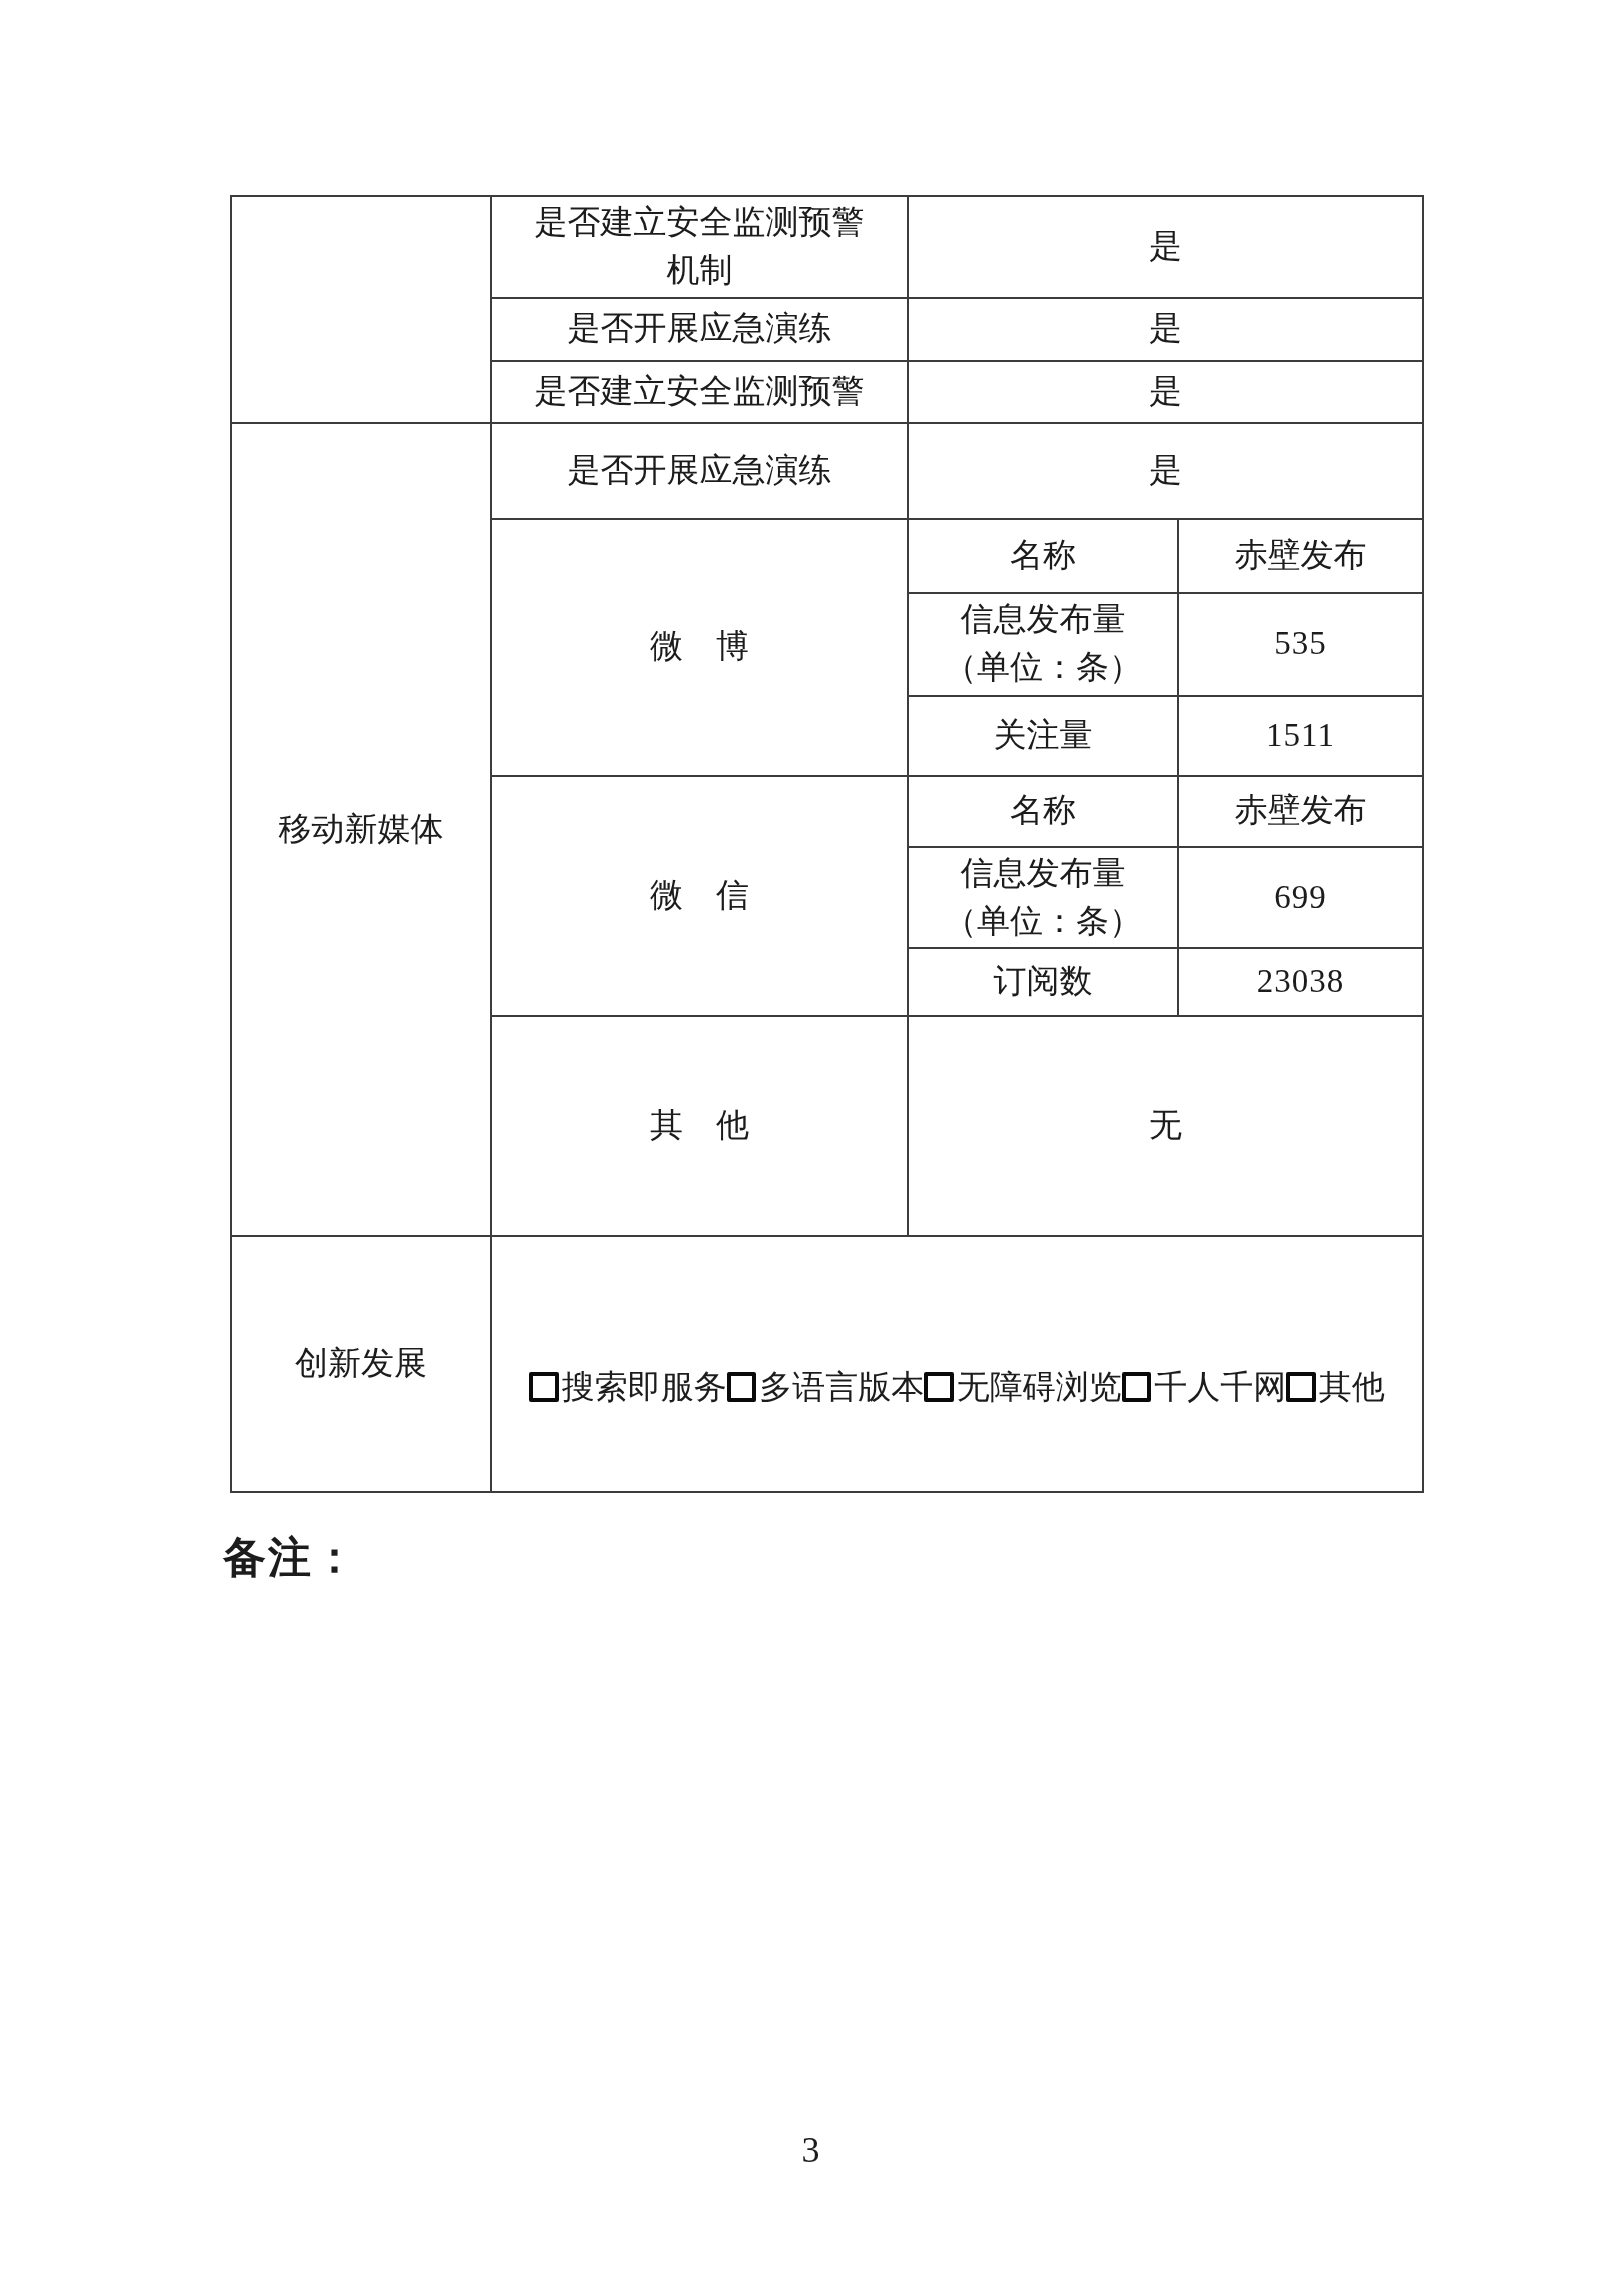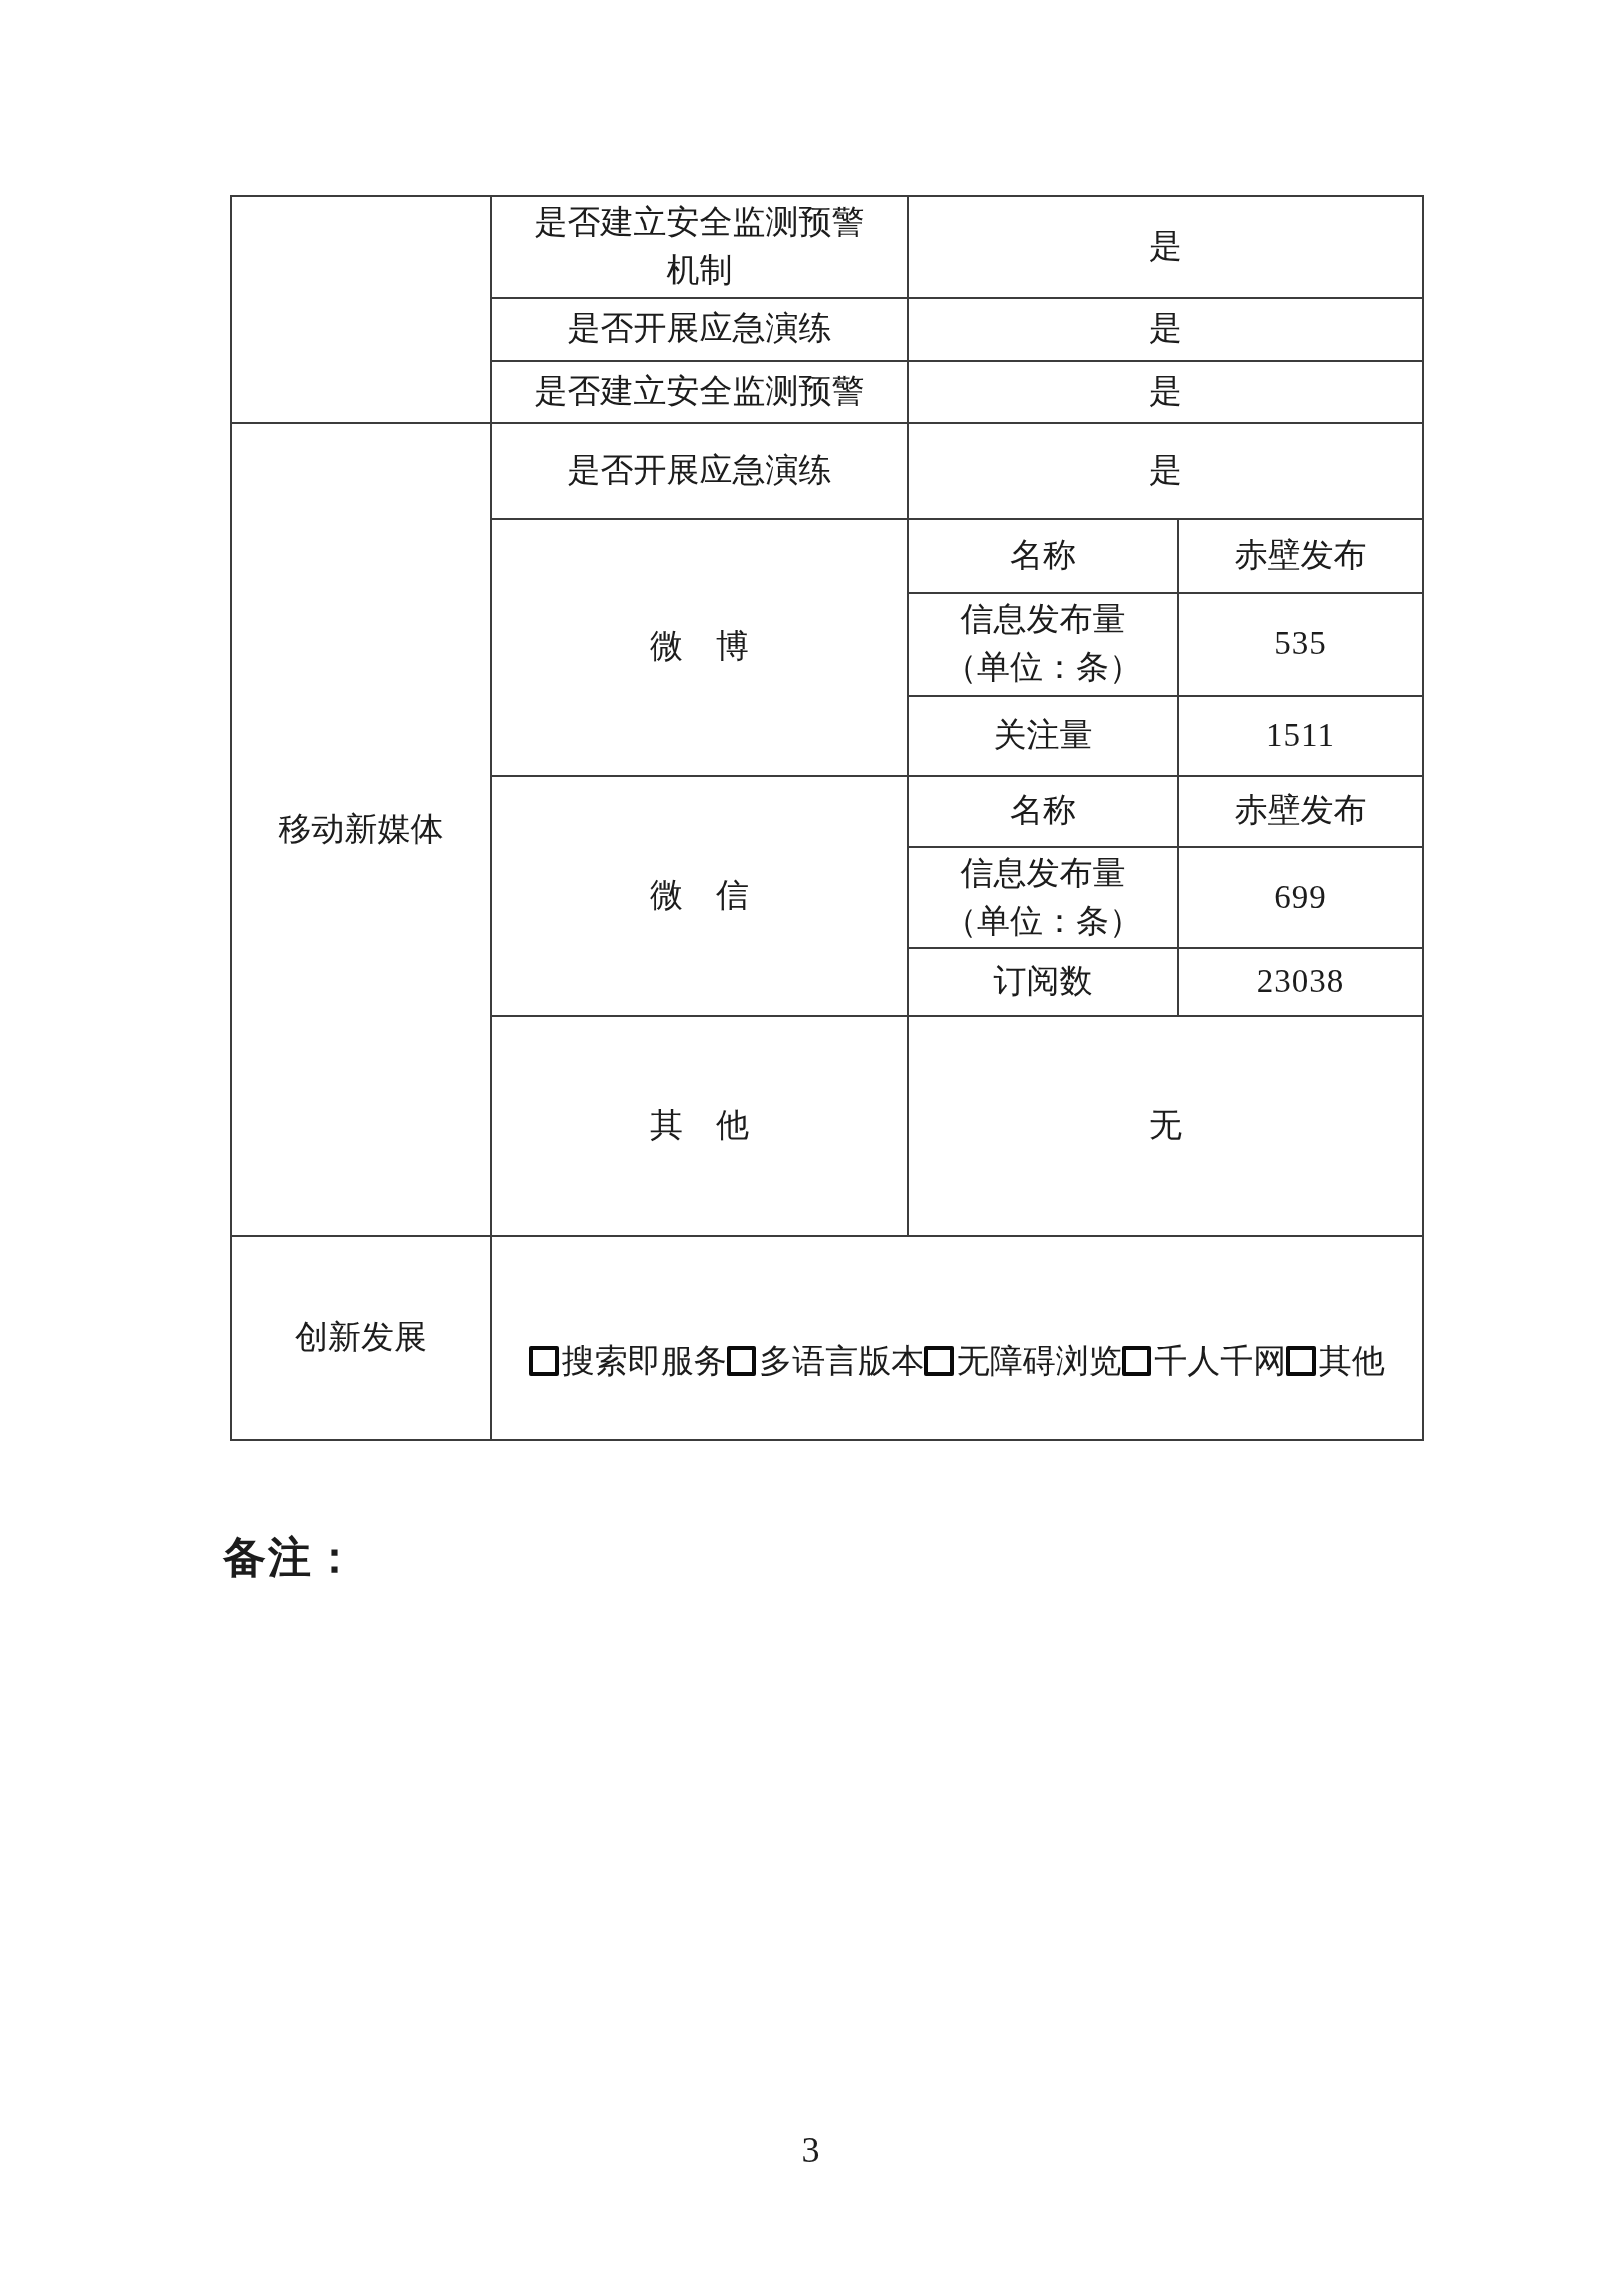--- a/index.html
+++ b/index.html
@@ -138,21 +138,21 @@
     <tr style="height:68px">
       <td>订阅数</td>
       <td class="num">23038</td>
     </tr>
 
     <tr style="height:220px">
       <td>其　他</td>
       <td colspan="2">无</td>
     </tr>
 
-    <tr style="height:204px">
+    <tr style="height:256px">
       <td>创新发展</td>
       <td colspan="3">
         <span class="checkbox-line">
           <span class="opt"><span class="cb"></span><span>搜索即服务</span></span><span class="opt"><span class="cb"></span><span>多语言版本</span></span><span class="opt"><span class="cb"></span><span>无障碍浏览</span></span><span class="opt"><span class="cb"></span><span>千人千网</span></span><span class="opt"><span class="cb"></span><span>其他</span></span>
         </span>
       </td>
     </tr>
   </tbody>
     </table>
 

